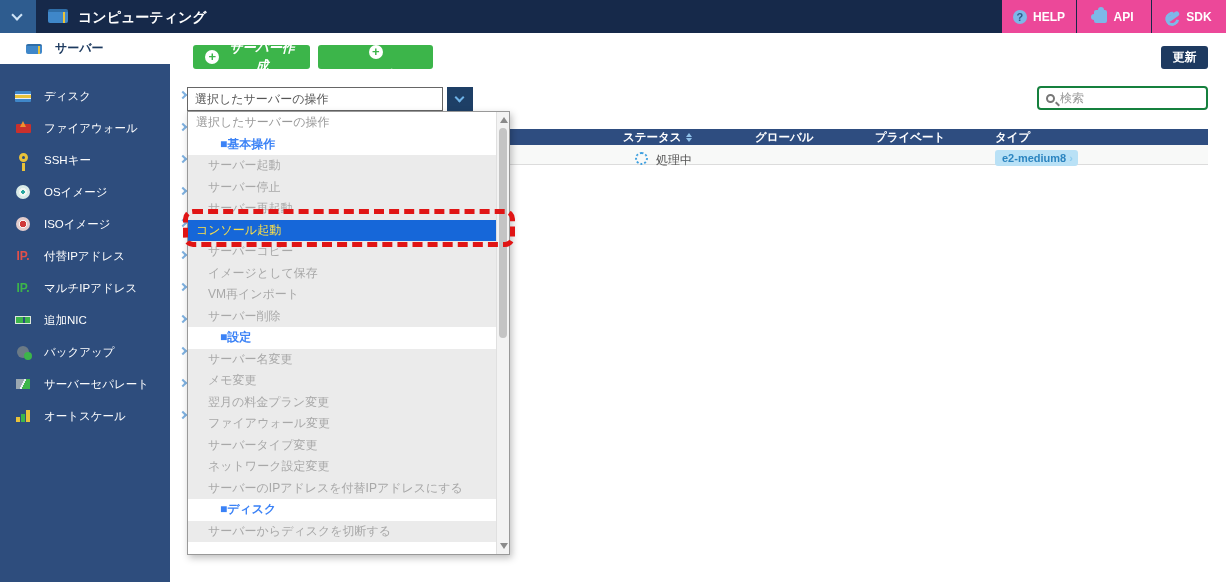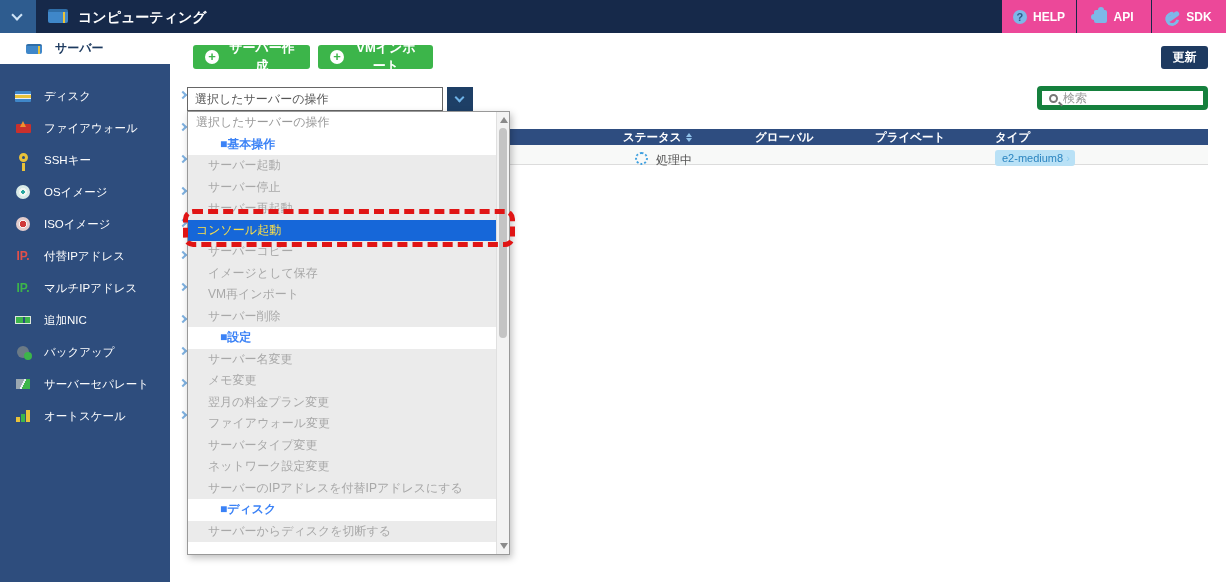--- a/index.html
+++ b/index.html
@@ -45,48 +45,48 @@
   .ic-nic { width:16px; height:8px; background:linear-gradient(90deg,#3cb54a 0 7px,#2e4d7d 7px 9px,#3cb54a 9px); border:1px solid #dfe8dd; }
   .ic-backup { width:12px; height:12px; border-radius:50%; background:#6b7a86; position:relative; }
   .ic-backup::after { content:""; position:absolute; right:-3px; bottom:-2px; width:8px; height:8px; border-radius:50%; background:#3cb54a; }
   .ic-sep { width:14px; height:10px; background:linear-gradient(115deg,#9aa7b0 0 45%,#e9eef5 45% 55%,#3cb54a 55%); }
   .ic-scale { width:14px; height:12px; background:
       linear-gradient(0deg,#e8c23a 0 5px,transparent 5px) 0 100%/4px 12px no-repeat,
       linear-gradient(0deg,#3cb54a 0 8px,transparent 8px) 5px 100%/4px 12px no-repeat,
       linear-gradient(0deg,#e8c23a 0 12px,transparent 12px) 10px 100%/4px 12px no-repeat; }
 
   
-  .btn-green { position:absolute; top:45px; height:24px; background:#3cb54a; color:#fff; border:none; border-radius:3px; font-size:13px; font-weight:bold; display:flex; align-items:center; gap:7px; padding:0 12px; cursor:pointer; font-family:inherit; }
+  .btn-green { position:absolute; top:45px; height:24px; background:#3cb54a; color:#fff; border:none; border-radius:3px; font-size:13px; font-weight:bold; display:flex; align-items:center; gap:7px; padding:0 12px; cursor:pointer; font-family:inherit;font-style:italic; }
   .btn-create { left:193px; width:117px; }
-  .btn-import { left:318px; width:115px; }
+  .btn-import { left:318px; width:115px;flex-direction:column; }
   .plus-ic { width:14px; height:14px; border-radius:50%; background:#fff; color:#3cb54a; font-size:13px; font-weight:bold; line-height:13px; text-align:center; flex:none; }
   .plus-ic::before { content:"+"; }
   .btn-refresh { position:absolute; left:1161px; top:46px; width:47px; height:23px; background:#1e3a60; color:#fff; border:none; border-radius:3px; font-size:12px; font-weight:bold; cursor:pointer; font-family:inherit; }
 
   
   .action-select { position:absolute; left:187px; top:87px; width:256px; height:24px; background:#fff; border:1px solid #666; font-size:12px; color:#555; line-height:22px; padding-left:7px; cursor:pointer; }
   .select-chevbtn { position:absolute; left:447px; top:87px; width:26px; height:24px; background:#1e3f66; cursor:pointer; }
   .select-chevbtn .chev-down { position:absolute; left:9px; top:7px; width:7px; height:7px; border-right:2px solid #6fb3e8; border-bottom:2px solid #6fb3e8; transform:rotate(45deg); }
-  .search-box { position:absolute; left:1037px; top:86px; width:171px; height:24px; border:5px solid #15803d; border-radius:4px; background:#fff; display:flex; align-items:center; padding:0 7px; gap:5px; }
+  .search-box { position:absolute; left:1037px; top:86px; width:171px; height:24px; border:2px solid #15803d; border-radius:4px; background:#fff; display:flex; align-items:center; padding:0 7px; gap:5px; }
   .search-box input { border:none; outline:none; flex:1; font-size:12px; color:#555; font-family:inherit; width:100%; background:transparent; }
   .search-box input::placeholder { color:#999; }
   .ic-mag { width:9px; height:9px; border:2px solid #777; border-radius:50%; position:relative; flex:none; }
   .ic-mag::after { content:""; position:absolute; left:7px; top:7px; width:5px; height:2px; background:#777; transform:rotate(45deg); }
 
   
   .table-header { position:absolute; left:187px; top:129px; width:1021px; height:16px; background:#2e4d80; z-index:1; }
   .th { position:absolute; top:1px; color:#fff; font-size:11.5px; font-weight:bold; display:flex; align-items:center; gap:4px; }
   .sort-ic { display:inline-flex; flex-direction:column; gap:1px; }
   .sort-ic i { display:block; width:0; height:0; border-left:3px solid transparent; border-right:3px solid transparent; }
   .sort-ic .up { border-bottom:4px solid #8fc1e9; }
   .sort-ic .dn { border-top:4px solid #8fc1e9; }
   .table-row { position:absolute; left:187px; top:145px; width:1021px; height:20px; background:#f8f9f8; border-bottom:1px solid #dcdcdc; z-index:1; }
   .spinner { position:absolute; left:448px; top:7px; width:13px; height:13px; border:2px dotted #3fa0e0; border-radius:50%; }
   .status-text { position:absolute; left:469px; top:7px; font-size:12px; color:#555; }
-  .type-tag { position:absolute; left:808px; top:5px; background:#b9e1f6; color:#2c85c0; font-size:11px; font-weight:normal; padding:2px 5px 2px 7px; border-radius:3px; cursor:pointer; }
+  .type-tag { position:absolute; left:808px; top:5px; background:#b9e1f6; color:#2c85c0; font-size:11px; font-weight:bold; padding:2px 5px 2px 7px; border-radius:3px; cursor:pointer; }
   .type-tag::after { content:"›"; color:#8fcdef; margin-left:3px; }
 
   
   .dd-panel { position:absolute; left:187px; top:111px; width:323px; height:444px; background:#fff; border:1px solid #999; box-shadow:2px 3px 7px rgba(0,0,0,.25); z-index:5; }
   .dd-list { position:absolute; left:0; top:0; bottom:0; right:13px; overflow:hidden; }
   .dd-item { height:21.5px; line-height:21.5px; font-size:12px; padding-left:8px; white-space:nowrap; overflow:hidden; }
   .dd-item.placeholder { color:#999; }
   .dd-item.header { color:#3b82f6; font-weight:bold;margin-left:24px; }
   .dd-item.disabled { background:#ebebeb; color:#a8a8a8; padding-left:20px; }
   .dd-item.selected { background:#1667d9; color:#fde047; cursor:pointer; }

